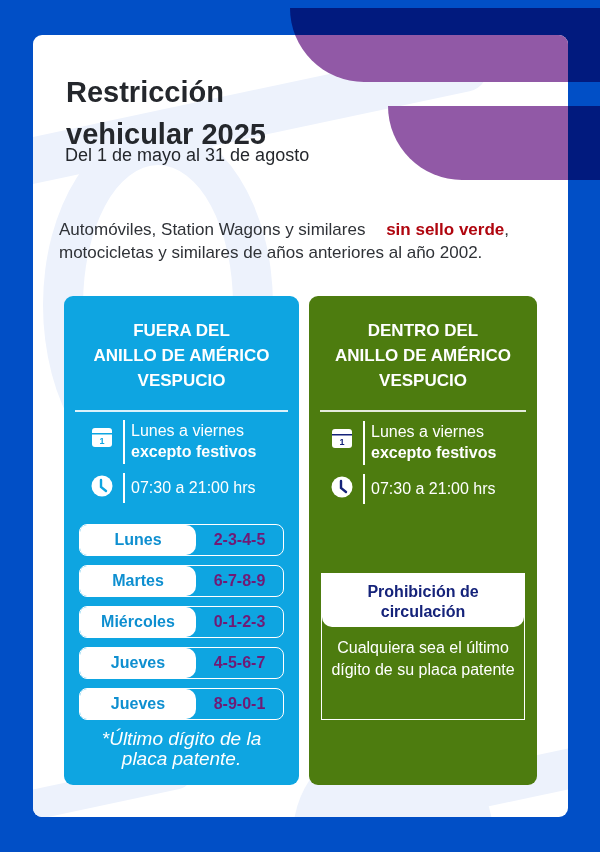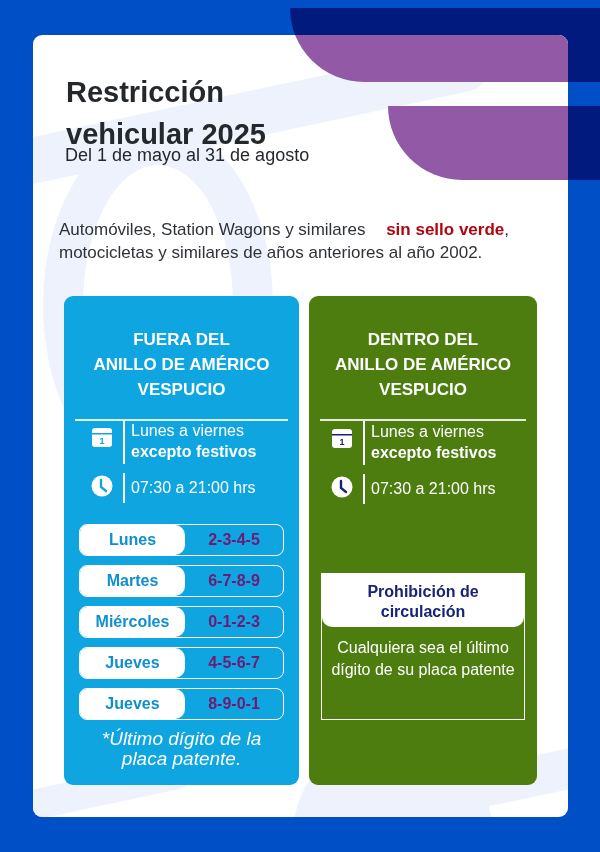--- a/index.html
+++ b/index.html
@@ -58,21 +58,21 @@
   .panel {
     position: absolute; top: 261px; height: 489px; z-index: 2;
     border-radius: 9px;
     color: #ffffff;
   }
   .panel.left { left: 31px; width: 235px; background: #0ea5e1; }
   .panel.right { left: 276px; width: 228px; background: #4d7c0f; }
 
   .panel-title {
     text-align: center; font-weight: 700; font-size: 17px; line-height: 25px;
-    padding-top: 31px;
+    padding-top: 22px;
   }
   .panel-divider {
     height: 2px; background: rgba(255,255,255,0.85);
     margin: 17px 11px 0 11px;
   }
   .info-row {
     display: flex; align-items: flex-start;
     position: absolute; left: 27px;
   }
   .info-row .ico { width: 22px; height: 22px; margin-top: 6px; }
@@ -81,21 +81,21 @@
   .info-row .txt b { font-weight: 700; }
 
   .days {
     position: absolute; left: 15px; top: 228px; width: 205px;
   }
   .day-row {
     display: flex; height: 32px; margin-bottom: 9px;
     border: 1.5px solid #ffffff; border-radius: 8px; overflow: hidden;
   }
   .day-name {
-    width: 105px; background: #ffffff; color: #0e8fd0;
+    width: 116px; background: #ffffff; color: #0e8fd0;
     font-weight: 700; font-size: 16px; text-align: center; line-height: 29px;
     border-radius: 0 10px 10px 0;
   }
   .day-digits {
     flex: 1; text-align: center; color: #701a75;
     font-weight: 700; font-size: 16px; line-height: 29px;
   }
   .footnote {
     position: absolute; left: 15px; top: 433px; width: 205px;
     text-align: center; font-style: italic; font-size: 19px; line-height: 20px;

